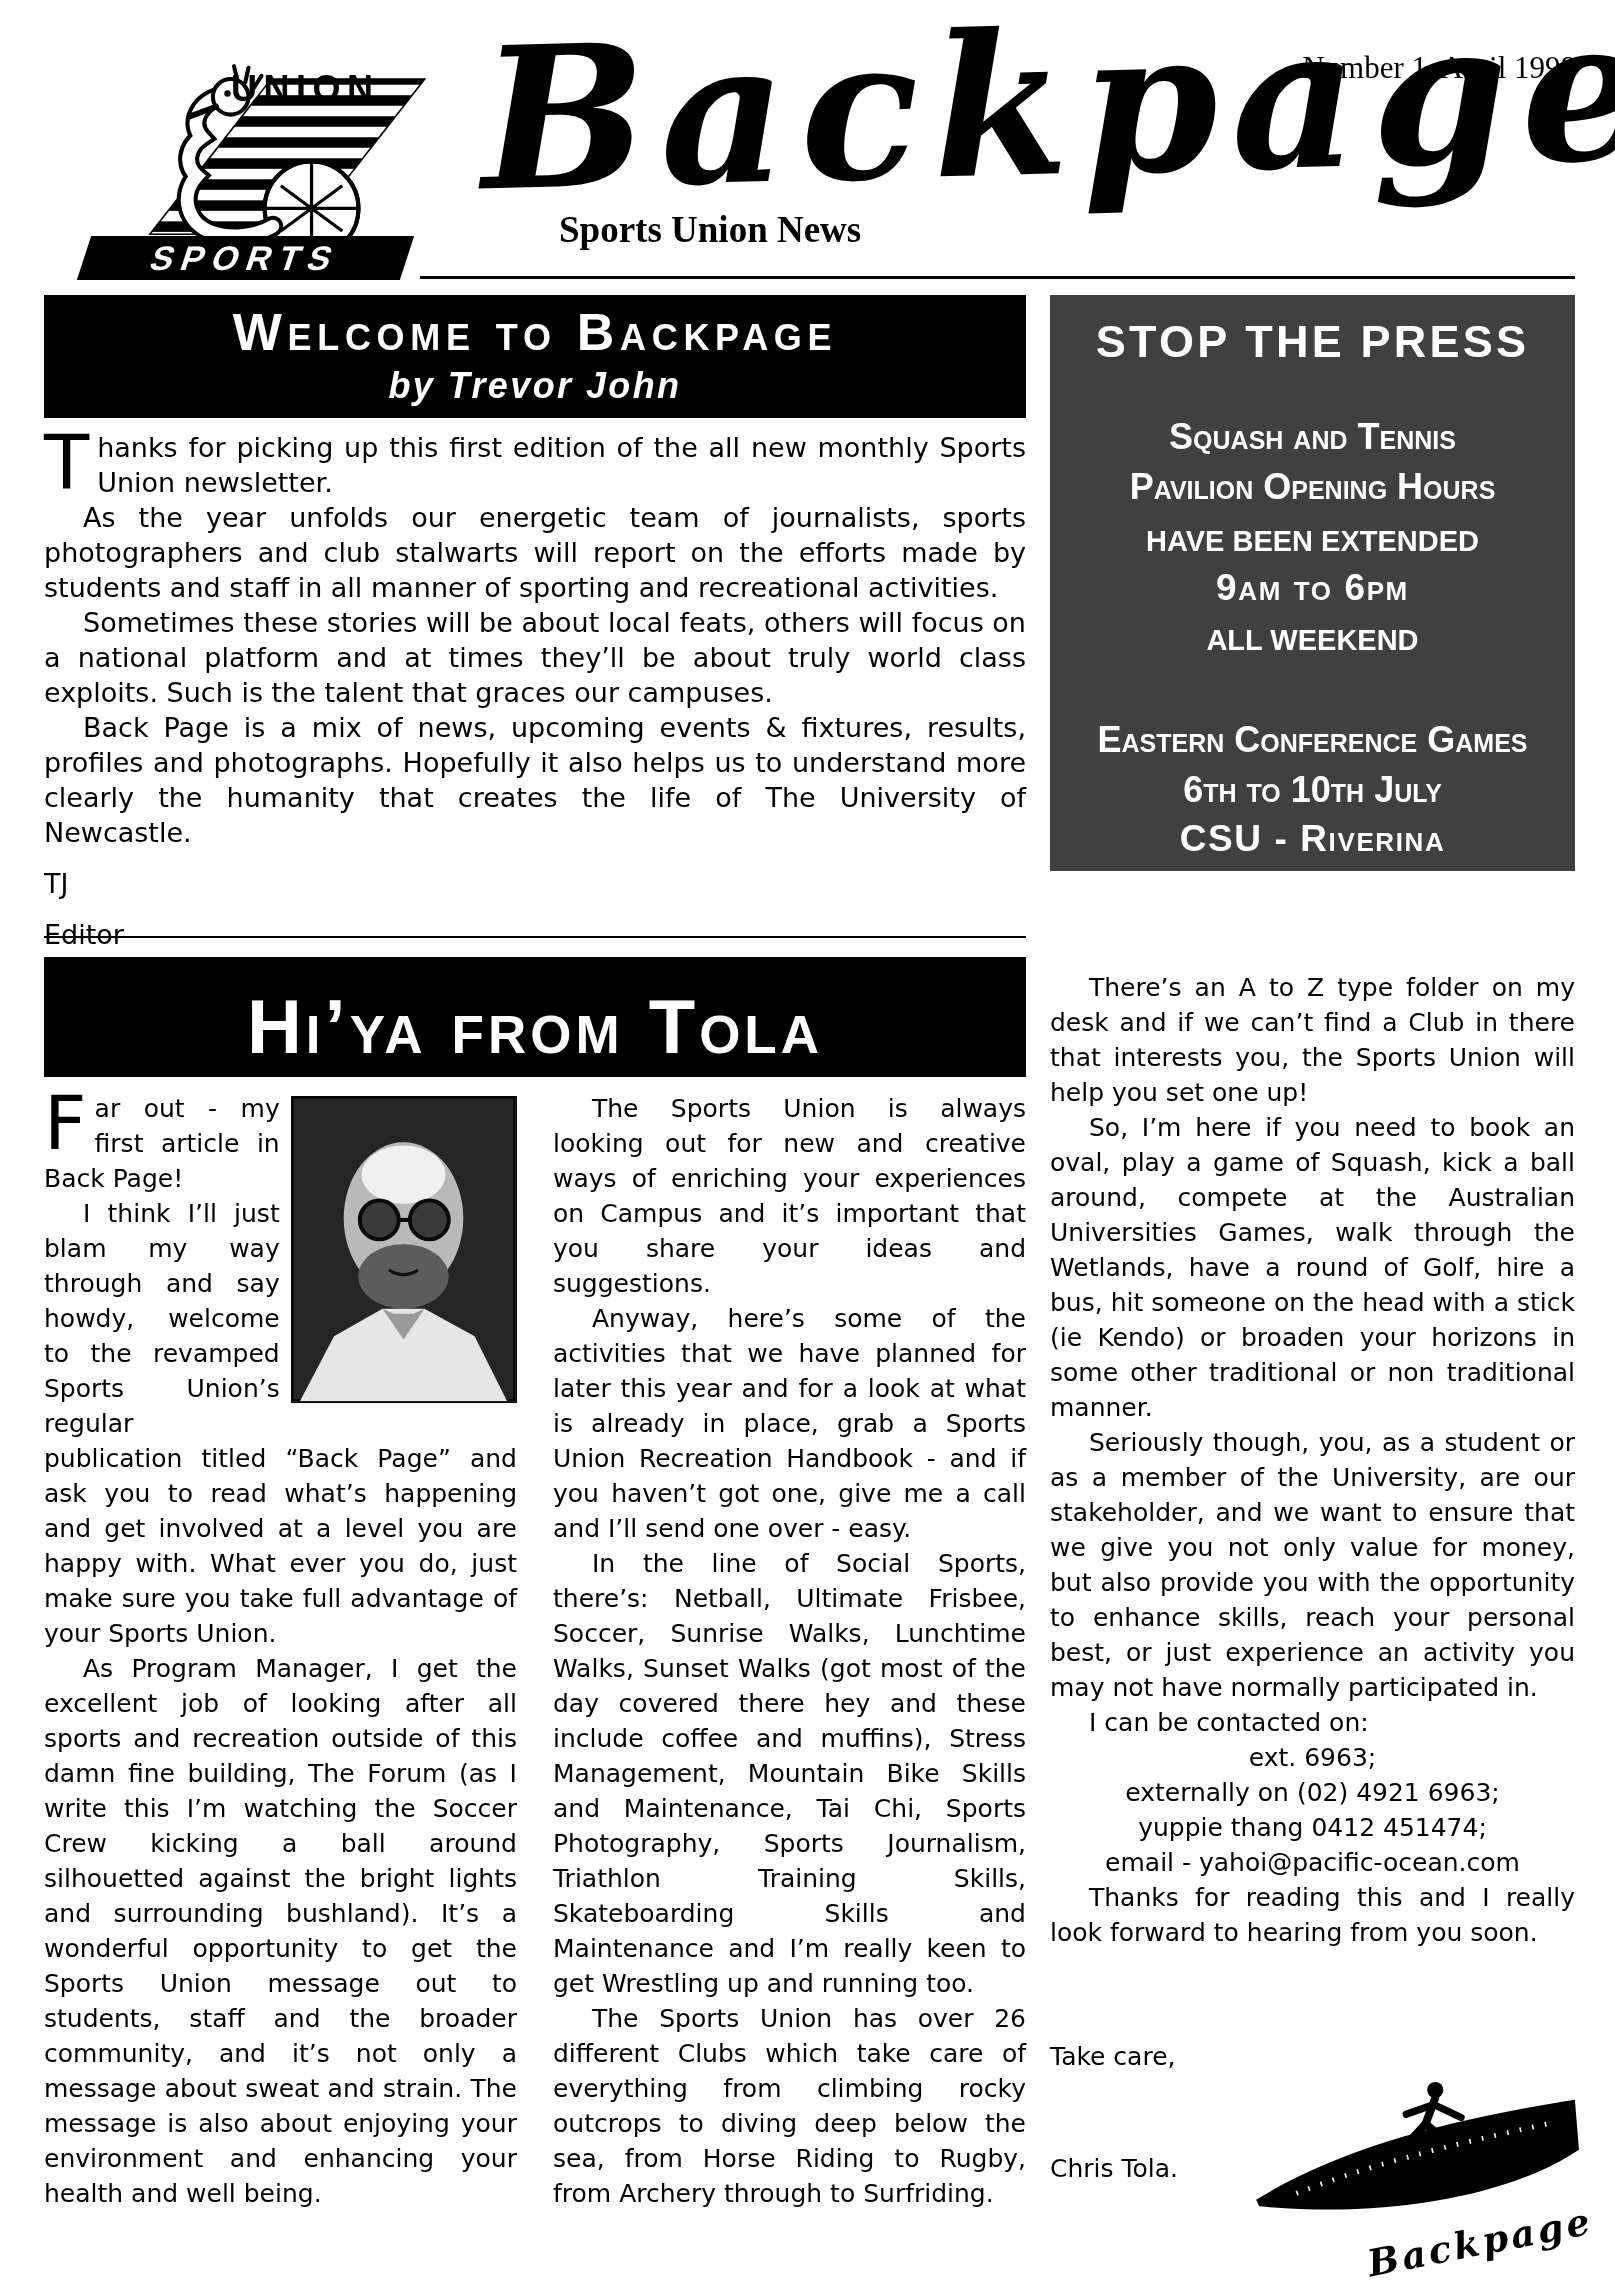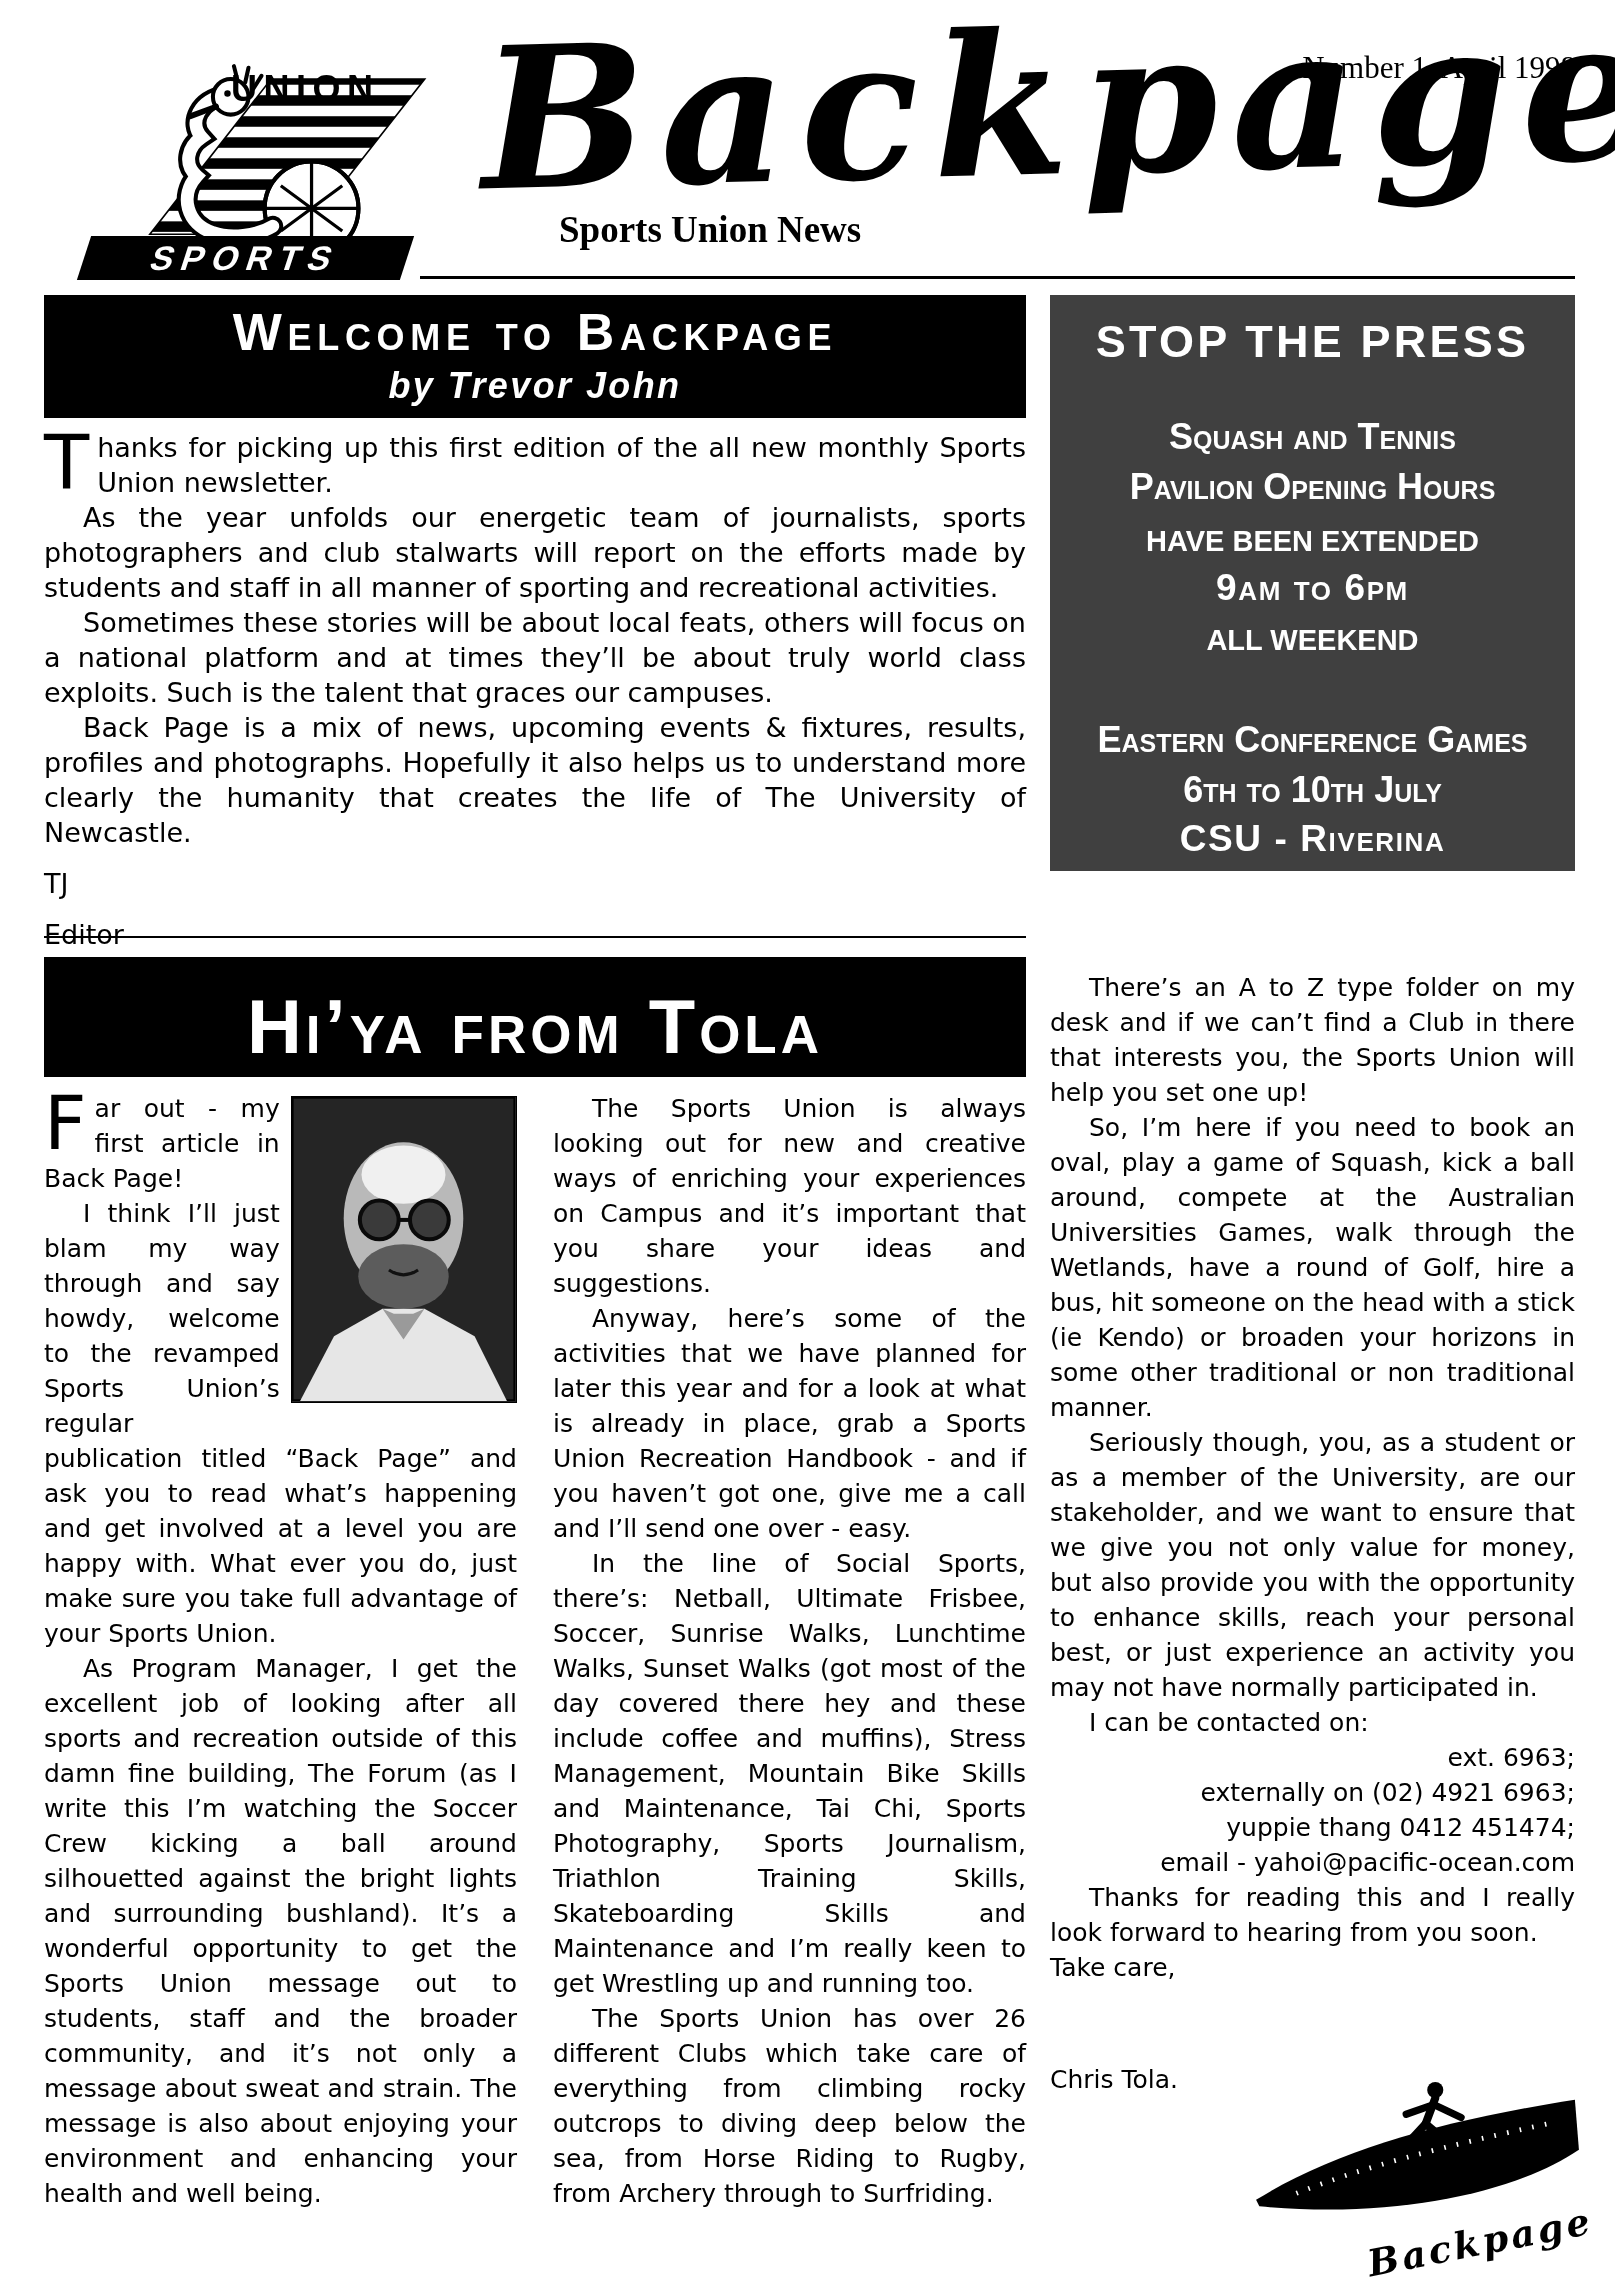--- a/index.html
+++ b/index.html
@@ -75,22 +75,22 @@
     text-align:justify;
   }
   .col p{margin:0;}
   .col1{left:44px;}
   .col2{left:553px;}
   .col3{left:1050px;top:970px;width:525px;}
   .photo{
     float:right;width:226px;height:307px;margin:4.8px 0 8px 11.3px;
     border:1.6px solid #000;box-sizing:border-box;background:#222;
   }
-  .contact-line{text-align:right;}
-  .closing{text-align:left;}
+  .contact-line{text-align:center;}
+  .closing{margin-top:89px;text-align:left;}
   .signature{margin-top:77px;text-align:left;}
 
   
   .surfer{left:1248px;top:2072px;width:339px;height:162px;}
   .footer-script{
     left:1366px;top:2220px;font-family:"DejaVu Serif", serif;font-style:italic;
     font-weight:600;font-size:37px;transform:rotate(-11deg);letter-spacing:3.2px;
   }
 
   

